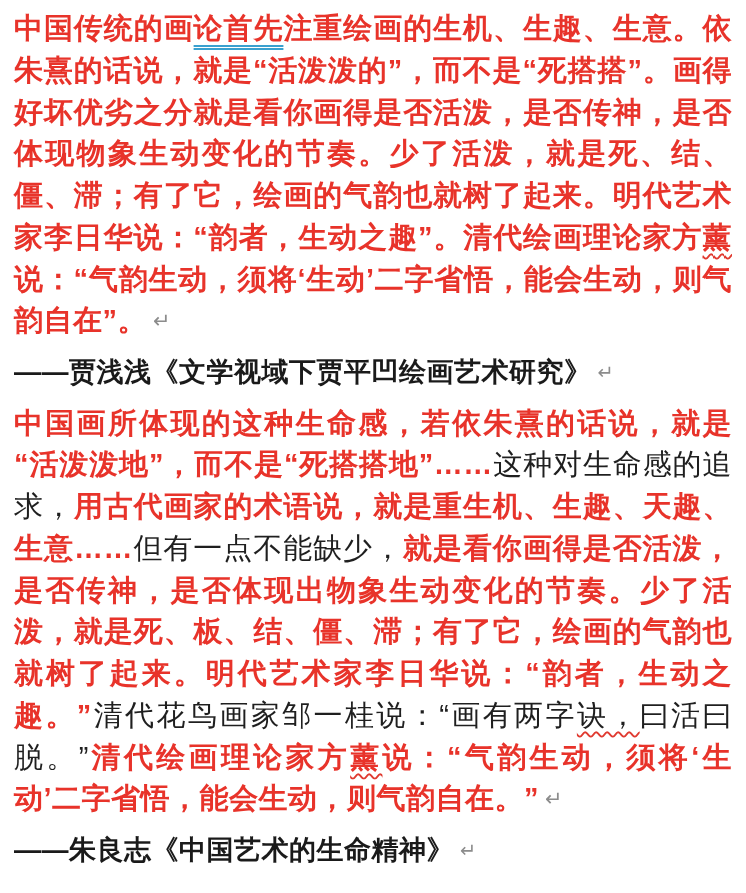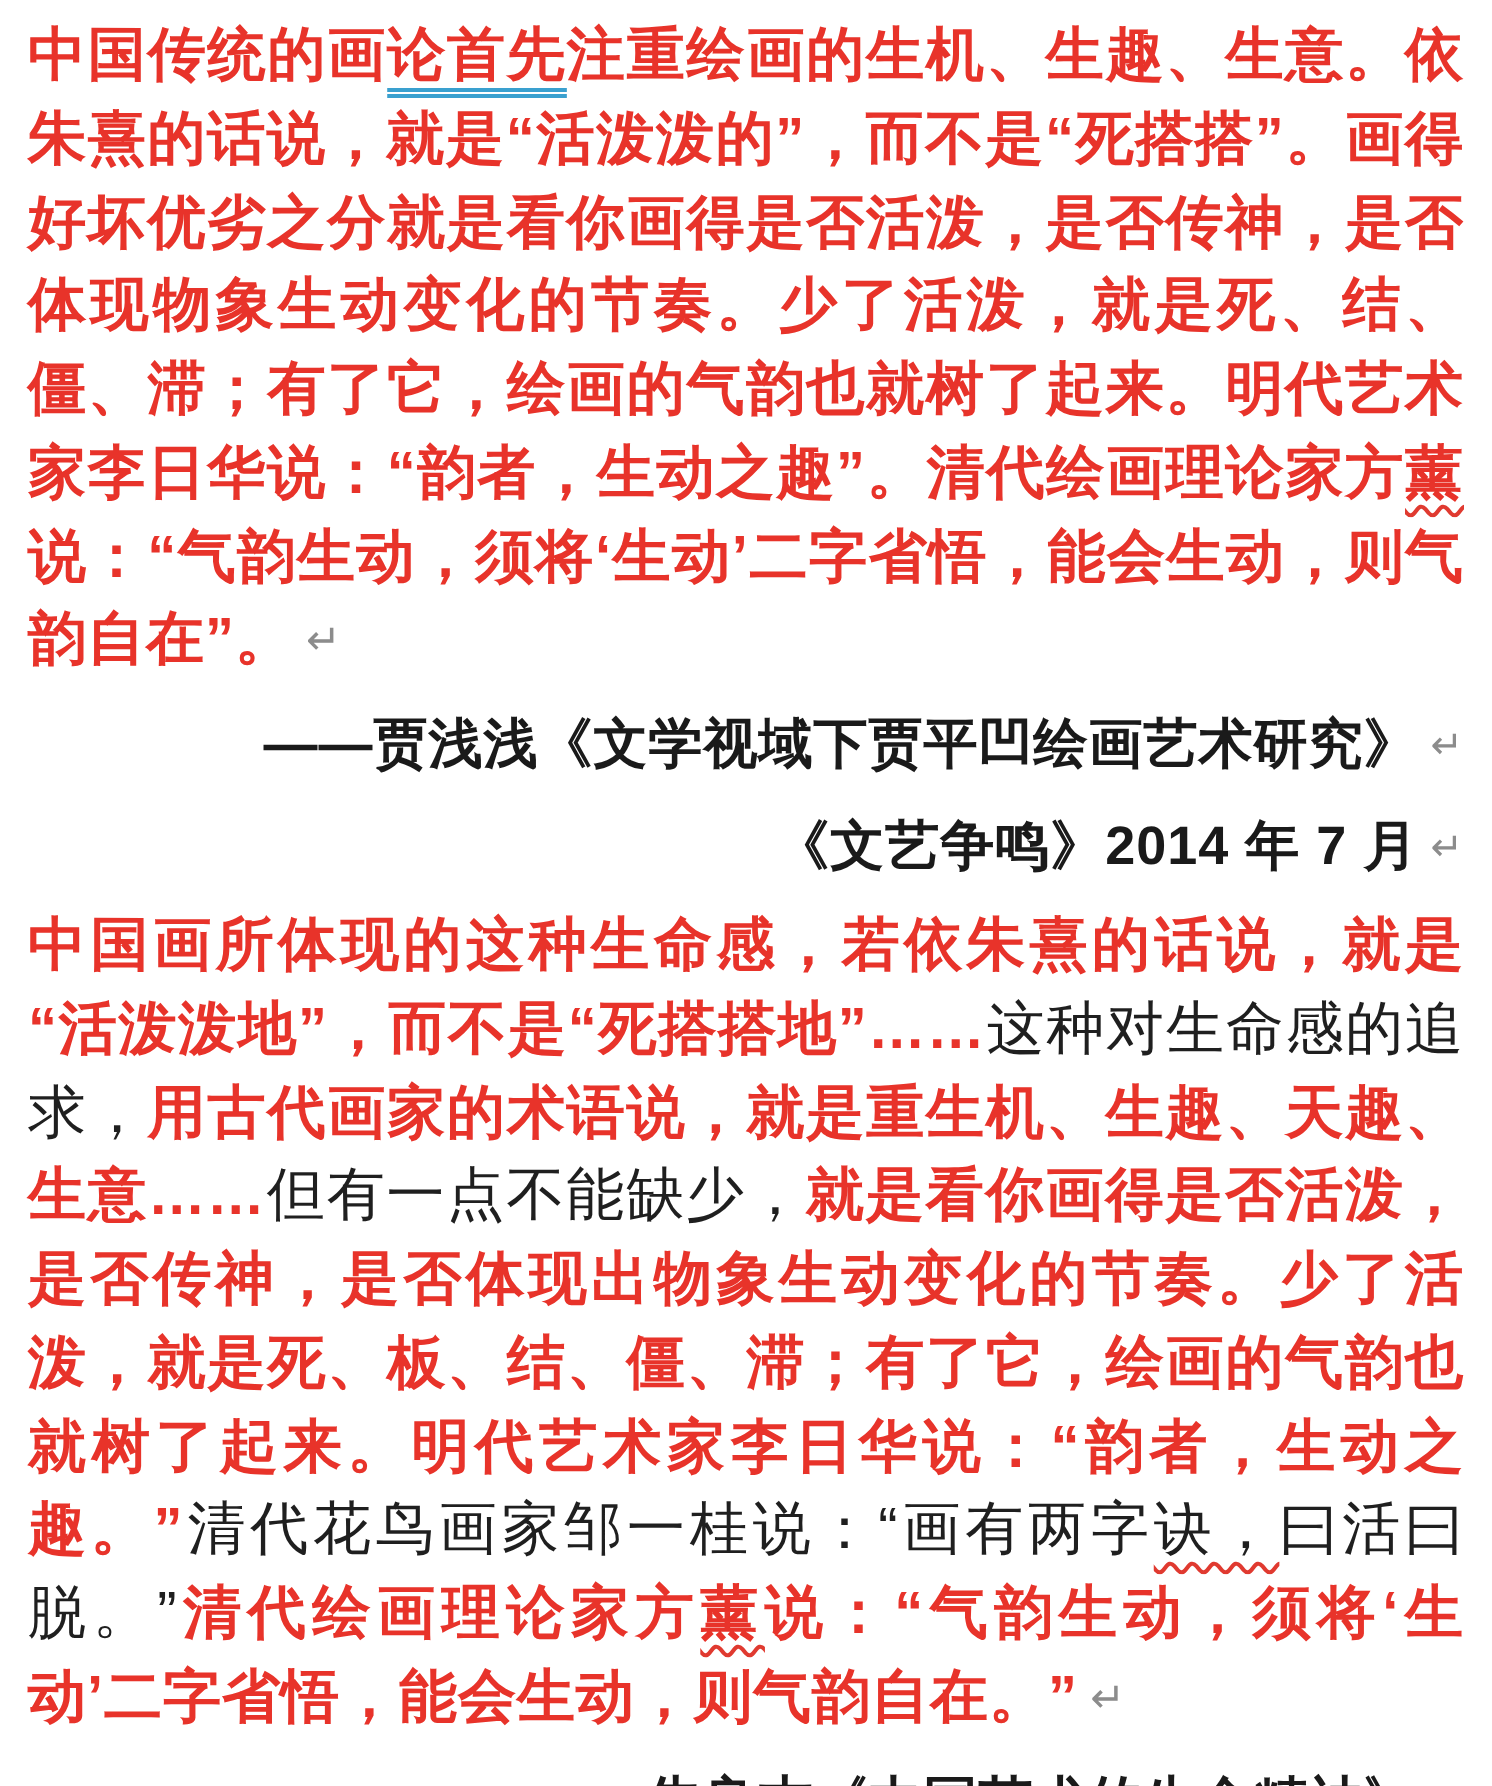--- a/index.html
+++ b/index.html
@@ -22,21 +22,20 @@
     font-size: 29px;
     line-height: 1.44;
     text-align: justify;
     text-justify: inter-character;
     letter-spacing: 0.5px;
   }
   p.attr {
     margin: 10px 0 10px 0;
     font-size: 27px;
     line-height: 1.5;
-    text-align: right;
     letter-spacing: 0.5px;
   }
   p.para2 { }
   .red-bold      { color: #e8332a; font-weight: 700; }
   .black-regular { color: #1f1f1f; font-weight: 400; }
   .black-bold    { color: #1a1a1a; font-weight: 700; }
   .return-mark {
     color: #8c8c8c;
     font-weight: 400;
     font-family: "DejaVu Sans", sans-serif;
@@ -60,19 +59,18 @@
   }
 </style>
 </head>
 <body>
 
 <div class="page">
   <p class="para"><span class="red-bold">中国传统的画</span><span class="red-bold u-grammar">论首先</span><span class="red-bold">注重绘画的生机、生趣、生意。依朱熹的话说，就是“活泼泼的”，而不是“死搭搭”。画得好坏优劣之分就是看你画得是否活泼，是否传神，是否体现物象生动变化的节奏。少了活泼，就是死、结、僵、滞；有了它，绘画的气韵也就树了起来。明代艺术家李日华说：“韵者，生动之趣”。清代绘画理论家方</span><span class="red-bold u-spell">薰</span><span class="red-bold">说：“气韵生动，须将‘生动’二字省悟，能会生动，则气韵自在”。</span><span class="return-mark">↵</span></p>
 
   <p class="attr"><span class="black-bold">——贾浅浅《文学视域下贾平凹绘画艺术研究》</span><span class="return-mark">↵</span></p>
 
-  <p class="attr"><span class="black-bold">《文艺争鸣》2014 年 7 月</span><span class="return-mark">↵</span></p>
 
   <p class="para para2"><span class="red-bold">中国画所体现的这种生命感，若依朱熹的话说，就是“活泼泼地”，而不是“死搭搭地”……</span><span class="black-regular">这种对生命感的追求，</span><span class="red-bold">用古代画家的术语说，就是重生机、生趣、天趣、生意……</span><span class="black-regular">但有一点不能缺少，</span><span class="red-bold">就是看你画得是否活泼，是否传神，是否体现出物象生动变化的节奏。少了活泼，就是死、板、结、僵、滞；有了它，绘画的气韵也就树了起来。明代艺术家李日华说：“韵者，生动之趣。”</span><span class="black-regular">清代花鸟画家邹一桂说：“画有两字</span><span class="black-regular u-spell">诀，</span><span class="black-regular">曰活曰脱。”</span><span class="red-bold">清代绘画理论家方</span><span class="red-bold u-spell">薰</span><span class="red-bold">说：“气韵生动，须将‘生动’二字省悟，能会生动，则气韵自在。”</span><span class="return-mark">↵</span></p>
 
   <p class="attr"><span class="black-bold">——朱良志《中国艺术的生命精神》</span><span class="return-mark">↵</span></p>
 
 </div>
 
 </body></html>

